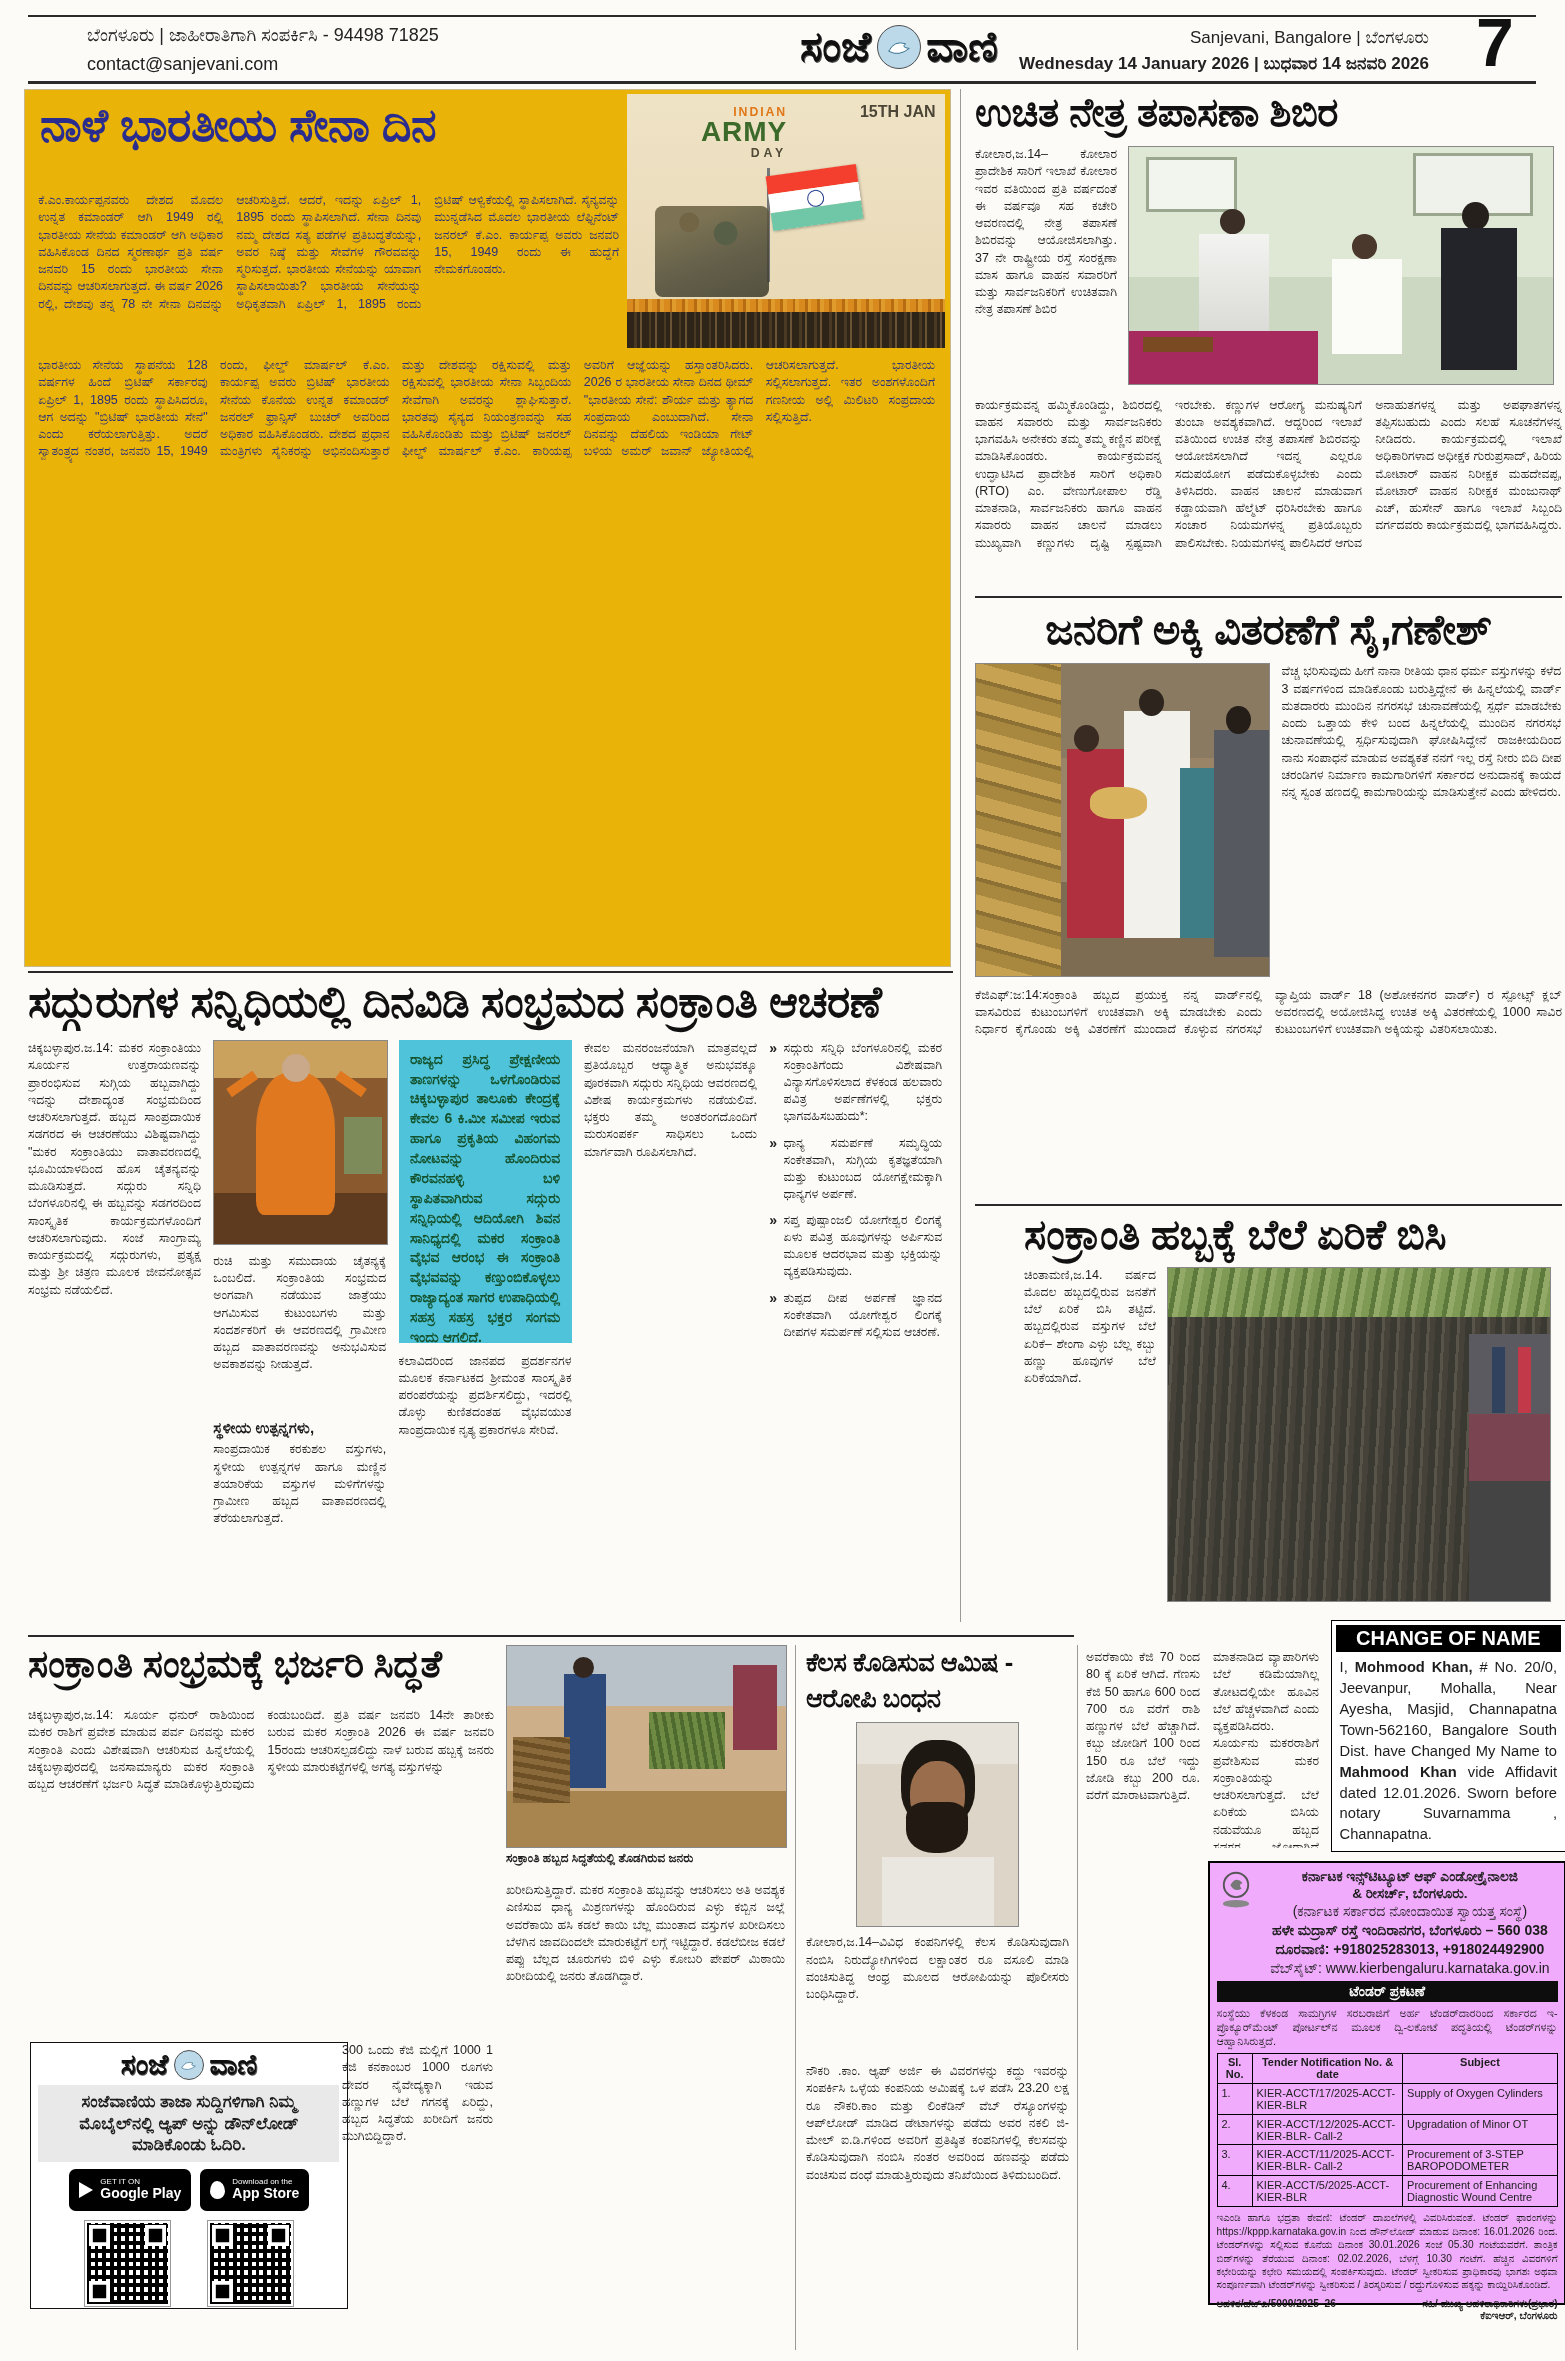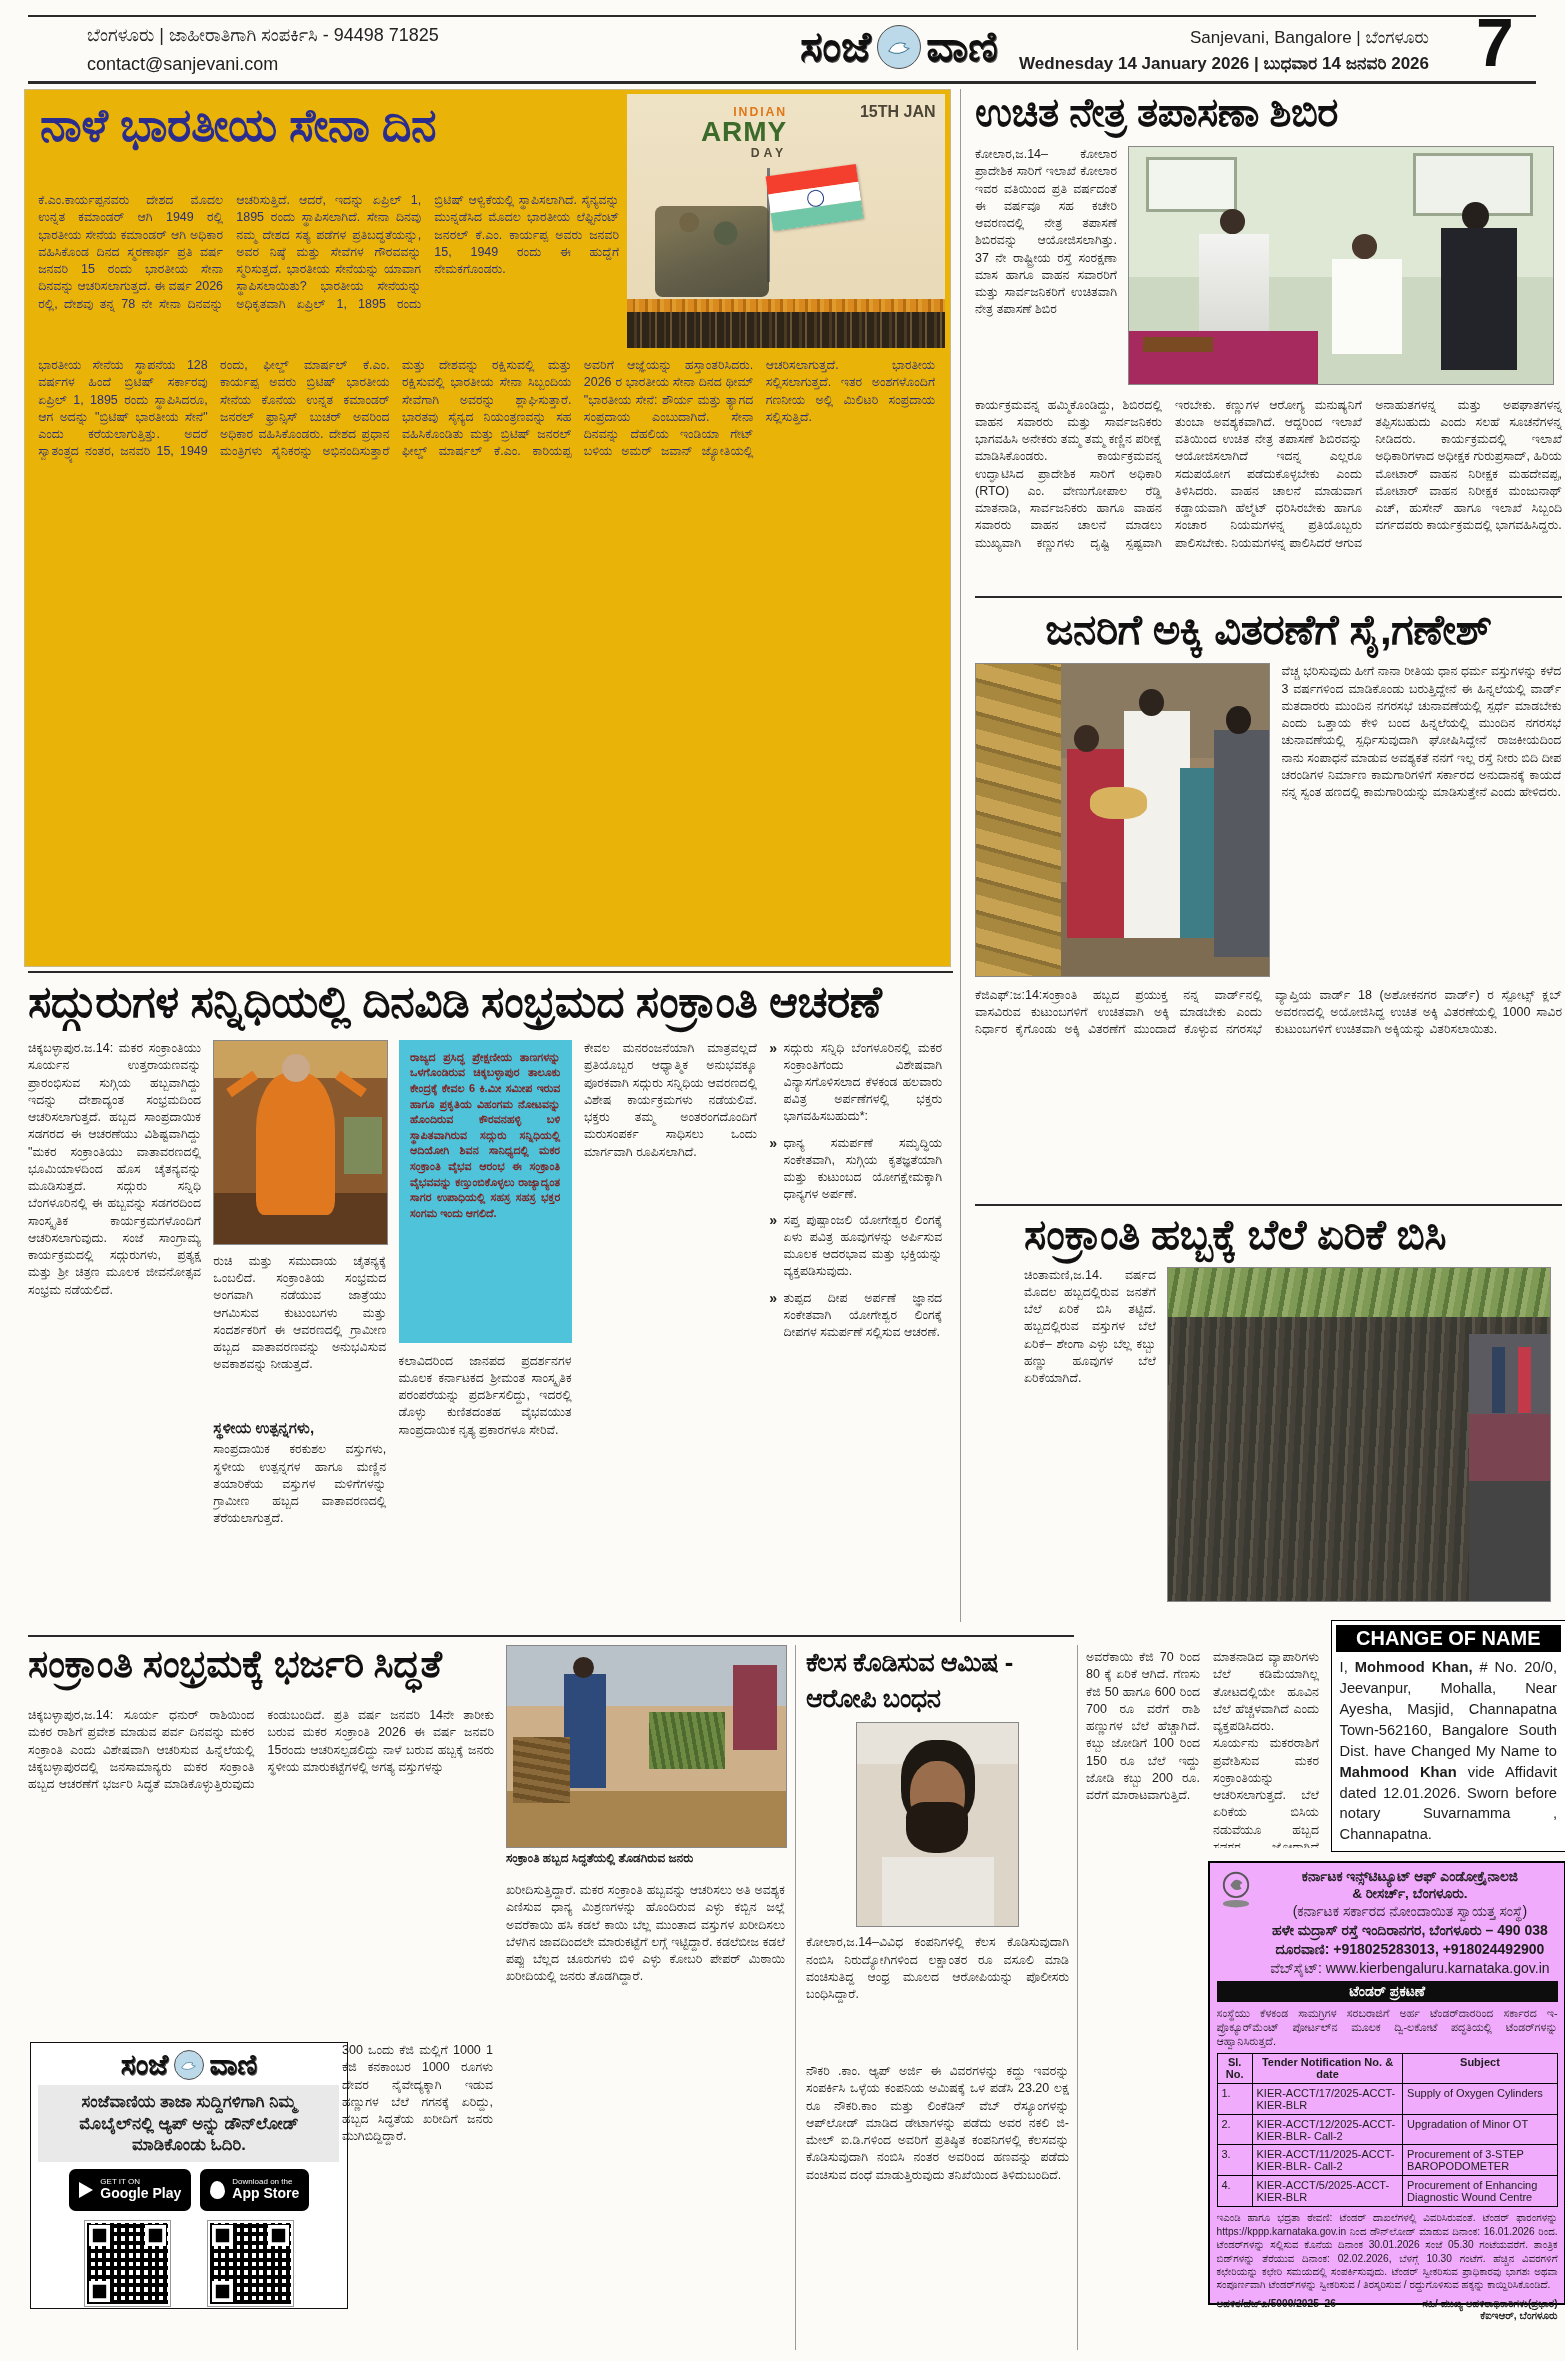--- a/index.html
+++ b/index.html
@@ -23,21 +23,21 @@
   .mast .disc{border-radius:50%;background:#bcd9ea;border:1.9px solid #4e4e4e;display:flex;align-items:center;justify-content:center;}
   
   #army-img{background:linear-gradient(#efe3c6,#e7d7b4);}
   .flagpole{position:absolute;width:2.8px;background:#777;}
   .flag-stripe{position:absolute;left:0;width:100%;height:33.4%;}
   .soldier-band{position:absolute;left:0;width:100%;
      background:repeating-linear-gradient(90deg,#2e2417 0 6.6px,#4a3a24 6.6px 9.5px,#2e2417 9.5px 13.2px,#6b5434 13.2px 15px);}
   .turban-band{position:absolute;left:0;width:100%;
      background:repeating-linear-gradient(90deg,#d88a1f 0 5.7px,#b86c12 5.7px 8.5px,#e09b2d 8.5px 12.3px);}
   
-  .cyanbox{background:#4fc3da;color:#7f1d1d;padding:9.5px 11.4px;font-size:11px;line-height:1.42;text-align:justify;font-weight:bold;}
+  .cyanbox{background:#4fc3da;color:#14532d;padding:9.5px 11.4px;font-size:14px;line-height:1.42;text-align:justify;font-weight:bold;}
   
   .bullet{display:flex;gap:6.6px;margin-bottom:9.5px;}
   .bullet .mk{font-weight:bold;font-size:14px;line-height:1.2;}
   .bullet .bt{font-size:12.5px;line-height:1.36;text-align:justify;}
   
   #con-box{border:1.9px solid #000;background:#fff;padding:3.8px;}
   #con-head{background:#000;color:#fff;text-align:center;font-weight:bold;font-size:20px;padding:1.9px 0;}
   #con-body{font-size:14.7px;line-height:1.42;padding:5.7px 3.8px 1.9px 3.8px;text-align:justify;}
   
   #tender{border:2.8px solid #000;background:#f0abfc;padding:4.7px 6.6px;font-size:11.4px;}
@@ -311,21 +311,21 @@
     <div style="display:flex;gap:7.6px;align-items:flex-start">
       <svg width="38" height="45" viewBox="0 0 40 48">
         <circle cx="20" cy="18" r="13" fill="none" stroke="#555" stroke-width="2"></circle>
         <path d="M14 18 Q20 8 27 16 Q22 18 26 22 Q18 26 14 18" fill="#777"></path>
         <ellipse cx="20" cy="38" rx="14" ry="4" fill="#888"></ellipse>
       </svg>
       <div style="flex:1">
         <div class="org1">ಕರ್ನಾಟಕ ಇನ್ಸ್‌ಟಿಟ್ಯೂಟ್ ಆಫ್ ಎಂಡೋಕ್ರೈನಾಲಜಿ</div>
         <div class="org1">&amp; ರೀಸರ್ಚ್, ಬೆಂಗಳೂರು.</div>
         <div class="orgs">(ಕರ್ನಾಟಕ ಸರ್ಕಾರದ ನೋಂದಾಯಿತ ಸ್ವಾಯತ್ತ ಸಂಸ್ಥೆ)</div>
-        <div class="orgs" style="font-weight:bold">ಹಳೇ ಮದ್ರಾಸ್ ರಸ್ತೆ ಇಂದಿರಾನಗರ, ಬೆಂಗಳೂರು – 490 038</div>
+        <div class="orgs" style="font-weight:bold">ಹಳೇ ಮದ್ರಾಸ್ ರಸ್ತೆ ಇಂದಿರಾನಗರ, ಬೆಂಗಳೂರು – 560 038</div>
         <div class="orgs" style="font-weight:bold">ದೂರವಾಣಿ: +918025283013, +918024492900</div>
         <div class="orgs">ವೆಬ್‌ಸೈಟ್: www.kierbengaluru.karnataka.gov.in</div>
       </div>
     </div>
     <div class="bar">ಟೆಂಡರ್ ಪ್ರಕಟಣೆ</div>
     <div style="font-size:11px;text-align:justify;line-height:1.3">ಸಂಸ್ಥೆಯು ಕೆಳಕಂಡ ಸಾಮಗ್ರಿಗಳ ಸರಬರಾಜಿಗೆ ಅರ್ಹ ಟೆಂಡರ್‌ದಾರರಿಂದ ಸರ್ಕಾರದ ಇ-ಪ್ರೊಕ್ಯೂರ್‌ಮೆಂಟ್ ಪೋರ್ಟಲ್‌ನ ಮೂಲಕ ದ್ವಿ-ಲಕೋಟೆ ಪದ್ಧತಿಯಲ್ಲಿ ಟೆಂಡರ್‌ಗಳನ್ನು ಆಹ್ವಾನಿಸಿರುತ್ತದೆ.</div>
     <table>
       <tbody>
           <tr>
         <th style="width:26.5px">Sl. No.</th>

